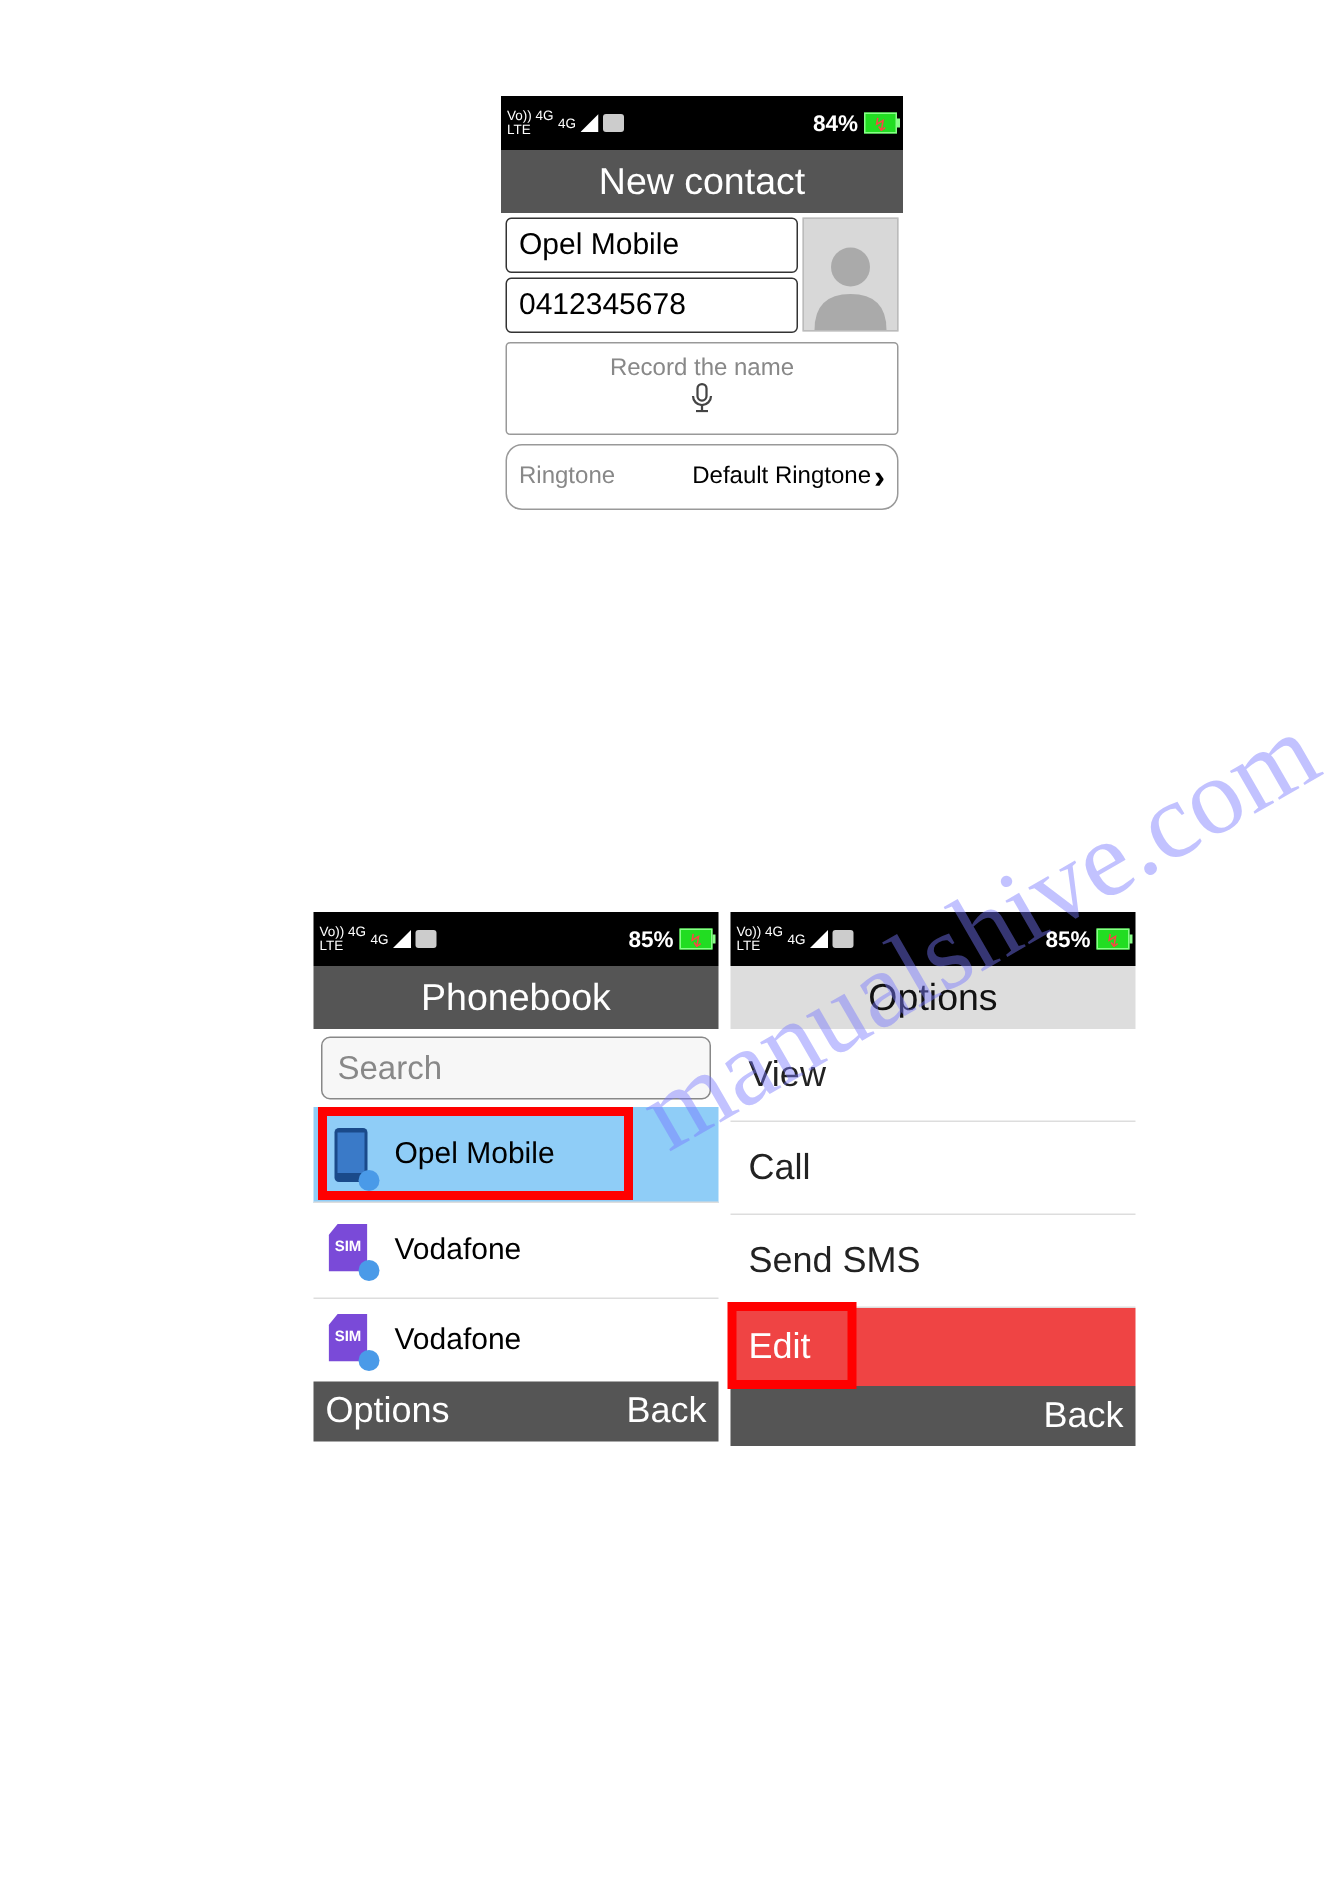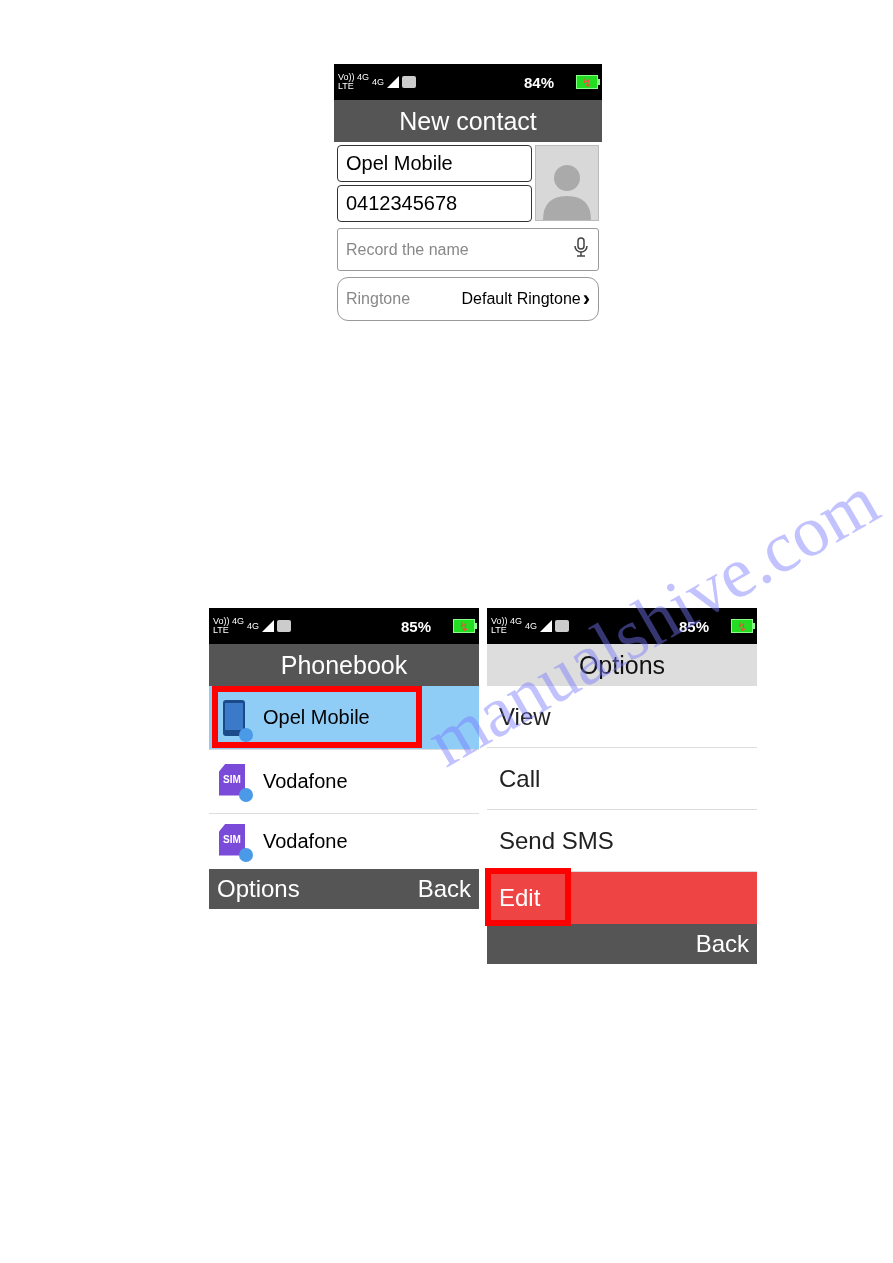--- a/index.html
+++ b/index.html
@@ -35,21 +35,21 @@
     height: 36px;
     background: #000;
     color: #fff;
     display: flex;
     align-items: center;
     justify-content: space-between;
     padding: 0 4px;
     font-size: 11px;
   }
   .statusbar .left { display: flex; gap: 3px; align-items: center; }
-  .statusbar .right { display: flex; gap: 22px; align-items: center; }
+  .statusbar .right { display: flex; gap: 4px; align-items: center; }
   .sb-label { font-size: 9px; line-height: 1; }
   .sb-sig svg { display: block; }
   .sb-photo {
     width: 14px; height: 12px; background: #ccc; border-radius: 2px;
   }
   .sb-bat {
     font-size: 15px; font-weight: bold;
   }
   .batt-icon {
     width: 22px; height: 14px; border: 1px solid #8f8; position: relative; background: #2d2;
@@ -100,24 +100,25 @@
     overflow: hidden;
   }
   .avatar svg { display: block; }
 
   .record-row {
     margin-top: 6px;
     border: 1px solid #999;
     border-radius: 3px;
     padding: 8px 8px;
     display: flex;
-    justify-content: space-between;
+    justify-content: flex-end;
     align-items: center;
     font-size: 16px;
     color: #888;
+    flex-direction: column;
   }
   .mic-icon { color: #555; font-size: 20px; }
 
   .ringtone-row {
     margin-top: 6px;
     border: 1px solid #999;
     border-radius: 11px;
     padding: 8px 8px;
     display: flex;
     align-items: center;
@@ -291,20 +292,21 @@
       <span class="sb-photo"></span>
     </div>
     <div class="right">
       <span class="sb-bat">85%</span>
       <span class="batt-icon">
           <span class="bolt">↯</span>
         </span>
     </div>
   </div>
   <div class="titlebar">Phonebook</div>
+  <div class="search-box">Search</div>
   <div style="position:relative;">
     <div class="contact selected">
       <span class="phone-icon">
           <span class="body"></span>
           <span class="person"></span>
         </span>
       <span>Opel Mobile</span>
     </div>
     <div class="red-box" style="left:3px; top:0px; width:210px; height:62px;"></div>
   </div>

